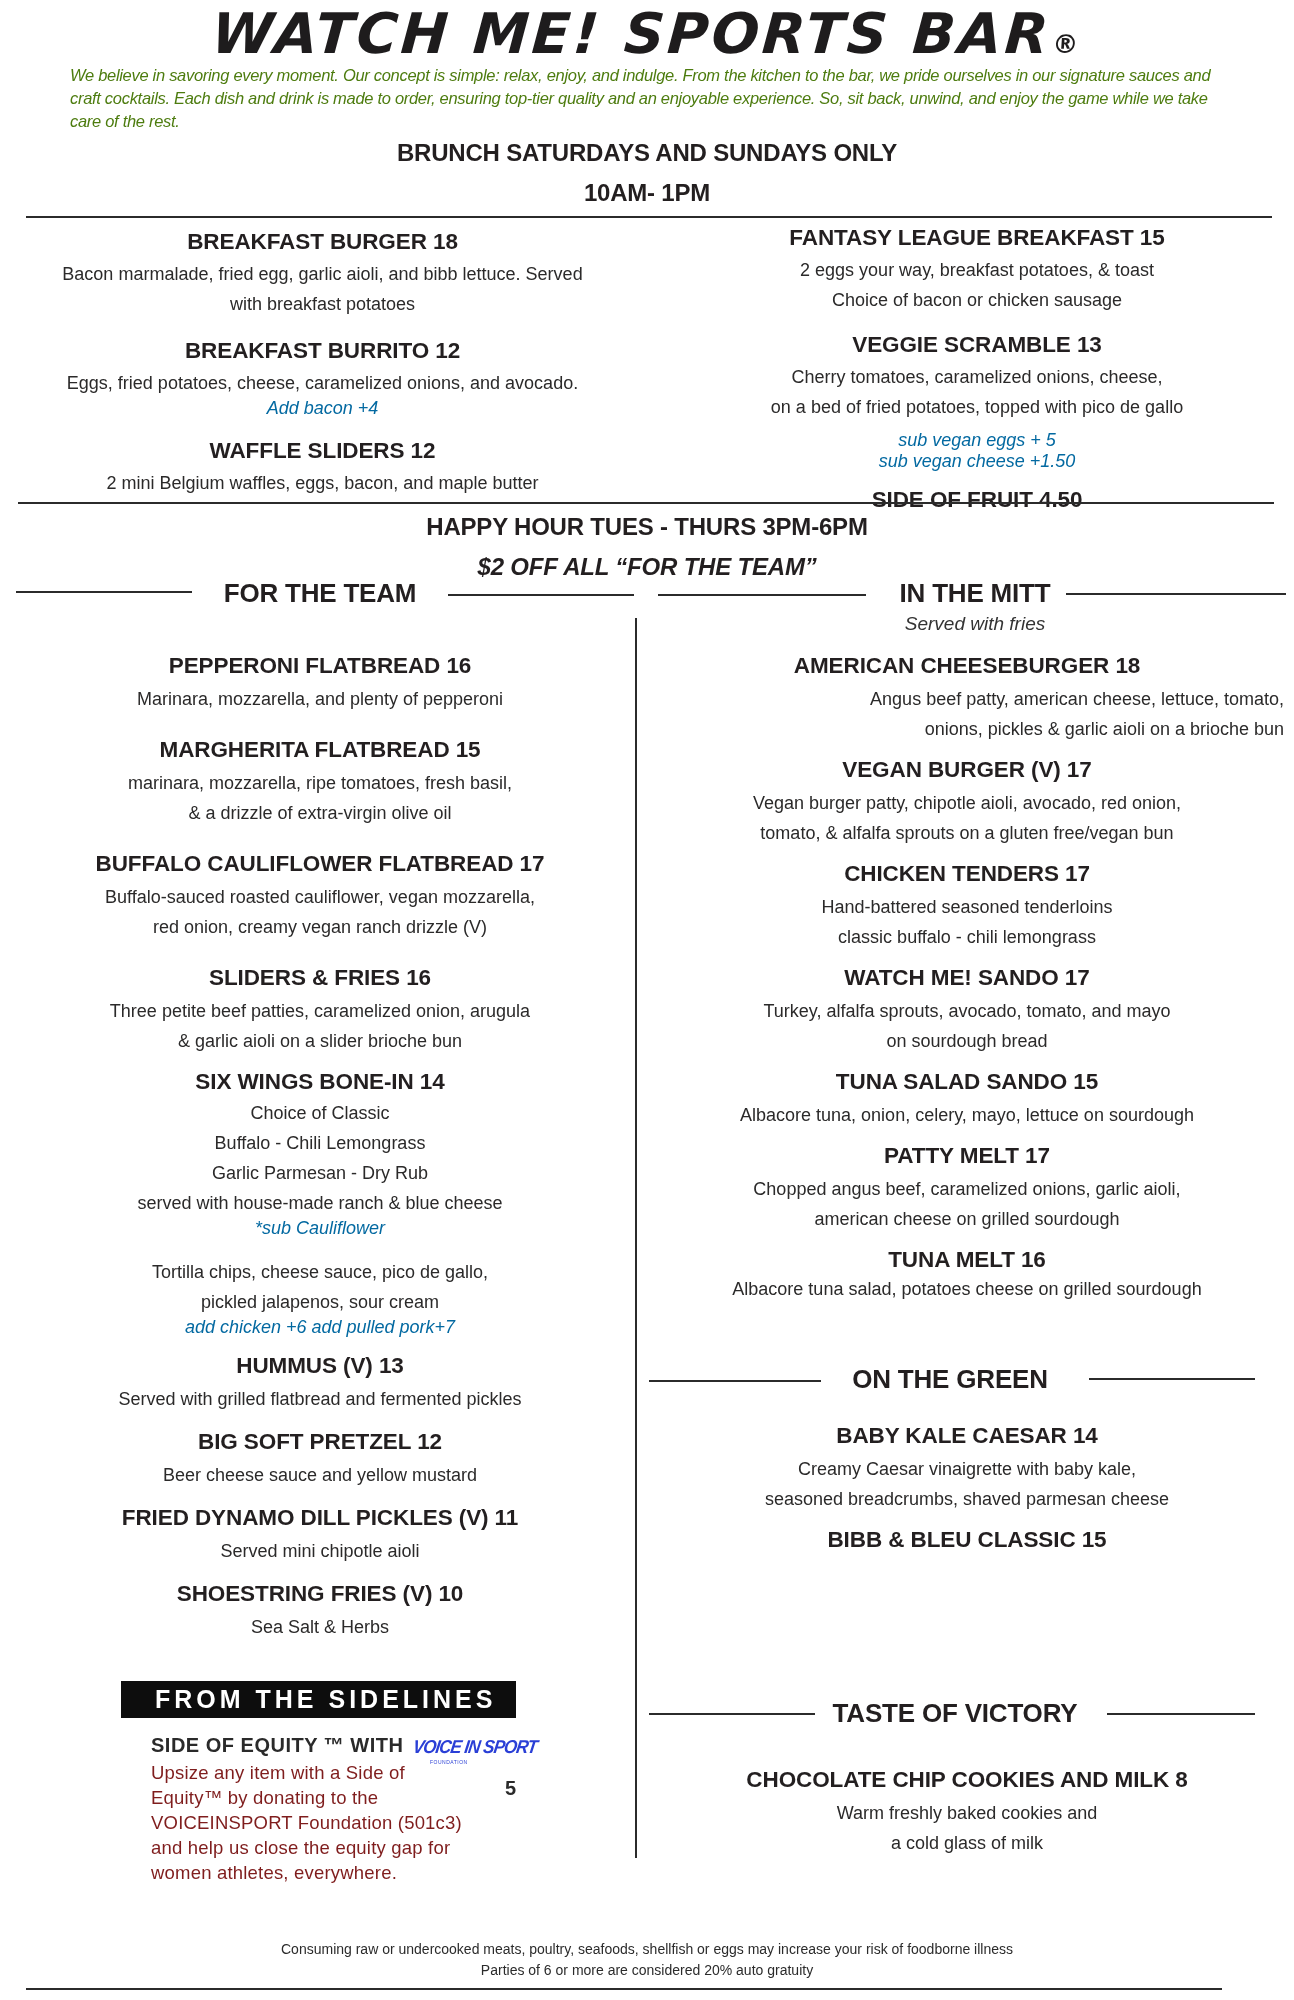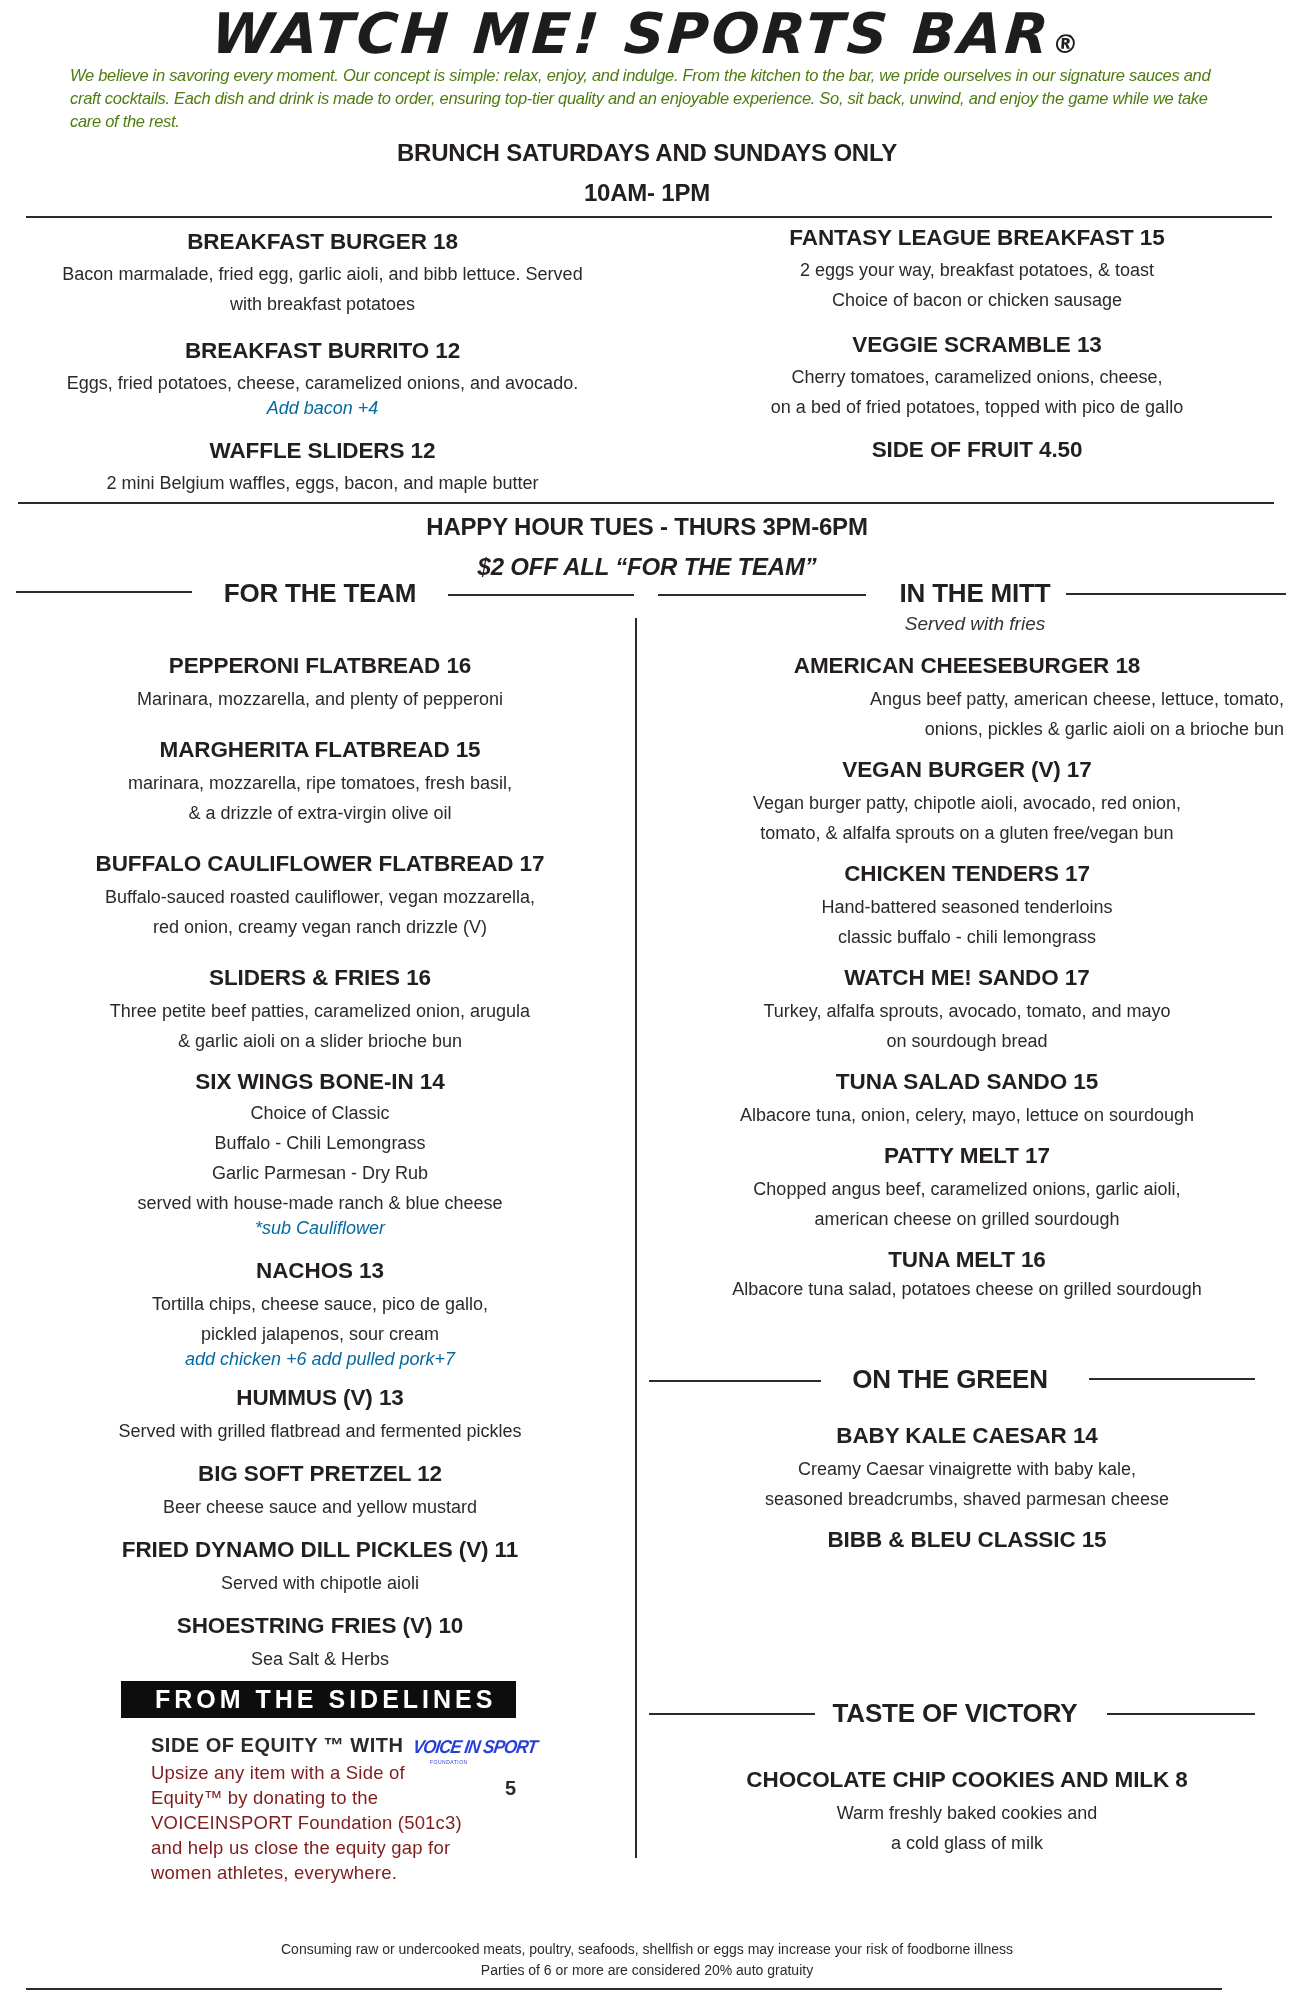--- a/index.html
+++ b/index.html
@@ -95,20 +95,22 @@
 <div class="col" style="left:660px; width:634px; top:224px;">
   <div>
     <div class="item-name">FANTASY LEAGUE BREAKFAST 15</div>
     <div class="item-desc" style="margin-top:3px;">2 eggs your way, breakfast potatoes, &amp; toast
 Choice of bacon or chicken sausage</div>
   </div>
   <div style="margin-top:16px;">
     <div class="item-name">VEGGIE SCRAMBLE 13</div>
     <div class="item-desc" style="margin-top:3px;">Cherry tomatoes, caramelized onions, cheese,
 on a bed of fried potatoes, topped with pico de gallo</div>
+    <div class="item-note" style="margin-top:8px;">sub vegan eggs + 5
+sub vegan cheese +1.50</div>
   </div>
   <div style="margin-top:14px;">
     <div class="item-name">SIDE OF FRUIT 4.50</div>
   </div>
 </div>
 
 <div class="hr" style="left:18px; top:502px; width:1256px;"></div>
 
 <div class="banner" style="top:513px;">HAPPY HOUR TUES - THURS 3PM-6PM</div>
 <div class="banner banner-italic" style="top:553px;">$2 OFF ALL “FOR THE TEAM”</div>
@@ -145,36 +147,35 @@
   </div>
   <div style="margin-top:12px;">
     <div class="item-name">SIX WINGS BONE-IN 14</div>
     <div class="item-desc" style="margin-top:2px;">Choice of Classic
 Buffalo - Chili Lemongrass
 Garlic Parmesan - Dry Rub
 served with house-made ranch &amp; blue cheese</div>
     <div class="item-note">*sub Cauliflower</div>
   </div>
   <div style="margin-top:18px;">
-    <div class="item-name">NACHOS 13</div>
     <div class="item-desc" style="margin-top:4px;">Tortilla chips, cheese sauce, pico de gallo,
 pickled jalapenos, sour cream</div>
     <div class="item-note">add chicken +6 add pulled pork+7</div>
   </div>
   <div style="margin-top:14px;">
     <div class="item-name">HUMMUS (V) 13</div>
     <div class="item-desc" style="margin-top:4px;">Served with grilled flatbread and fermented pickles</div>
   </div>
   <div style="margin-top:14px;">
     <div class="item-name">BIG SOFT PRETZEL 12</div>
     <div class="item-desc" style="margin-top:4px;">Beer cheese sauce and yellow mustard</div>
   </div>
   <div style="margin-top:14px;">
     <div class="item-name">FRIED DYNAMO DILL PICKLES (V) 11</div>
-    <div class="item-desc" style="margin-top:4px;">Served with chipotle aioli</div>
+    <div class="item-desc" style="margin-top:4px;">Served mini chipotle aioli</div>
   </div>
   <div style="margin-top:14px;">
     <div class="item-name">SHOESTRING FRIES (V) 10</div>
     <div class="item-desc" style="margin-top:4px;">Sea Salt &amp; Herbs</div>
   </div>
 </div>
 
 <div class="col" style="left:650px; width:634px; top:652px;">
   <div>
     <div class="item-name">AMERICAN CHEESEBURGER 18</div>

